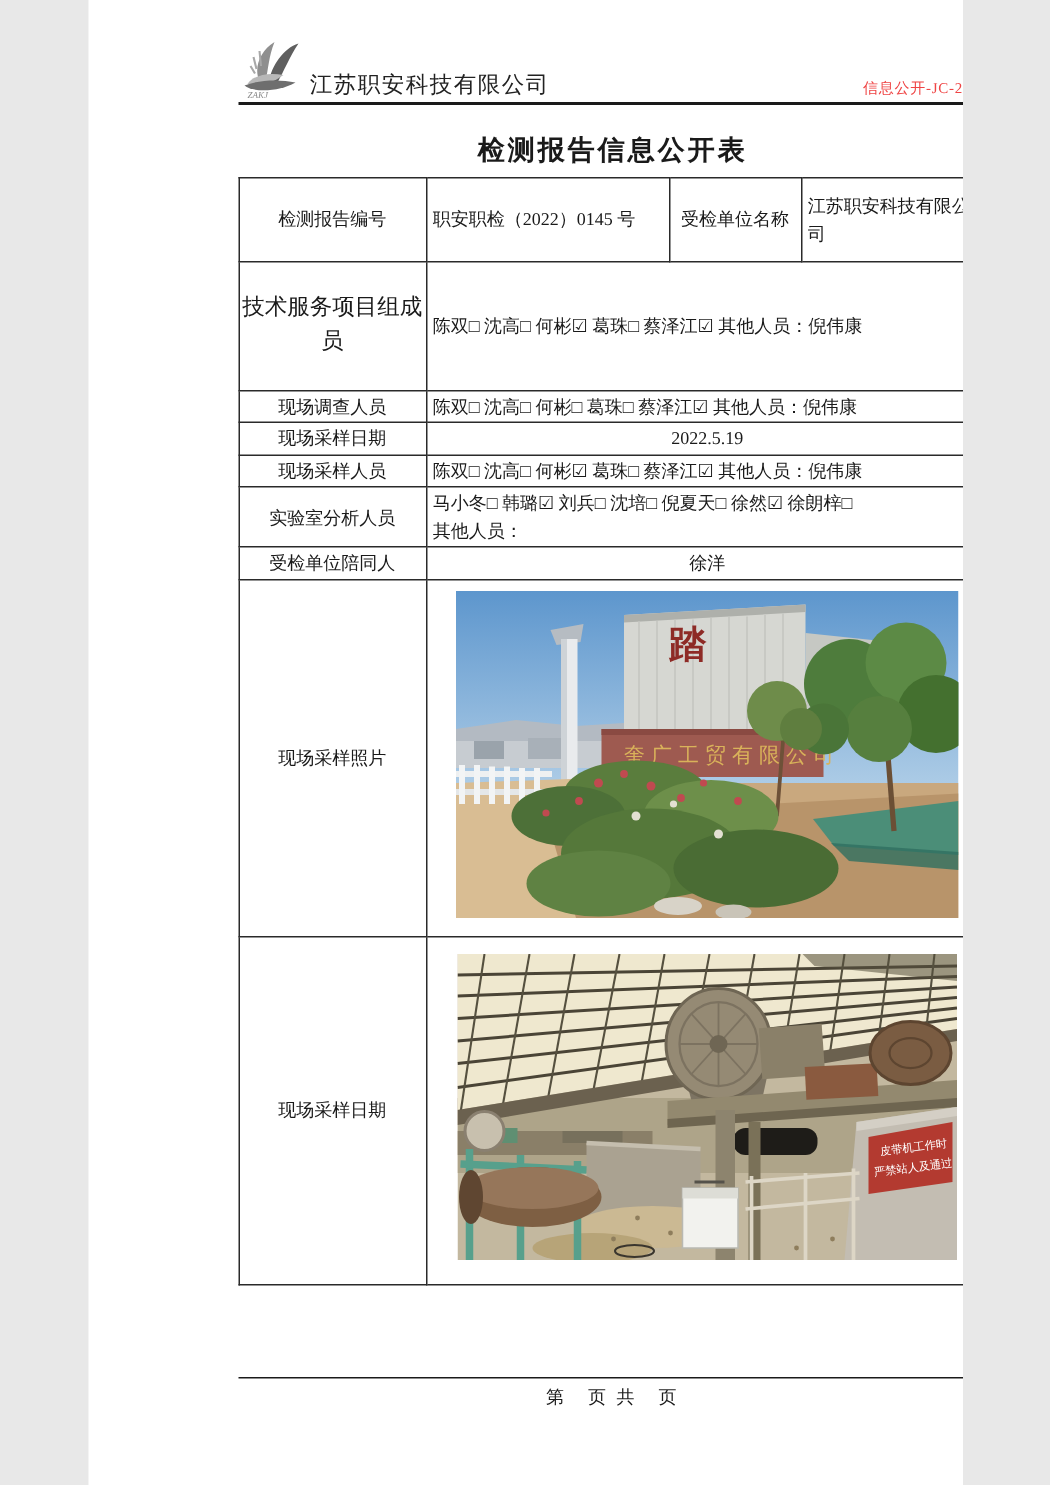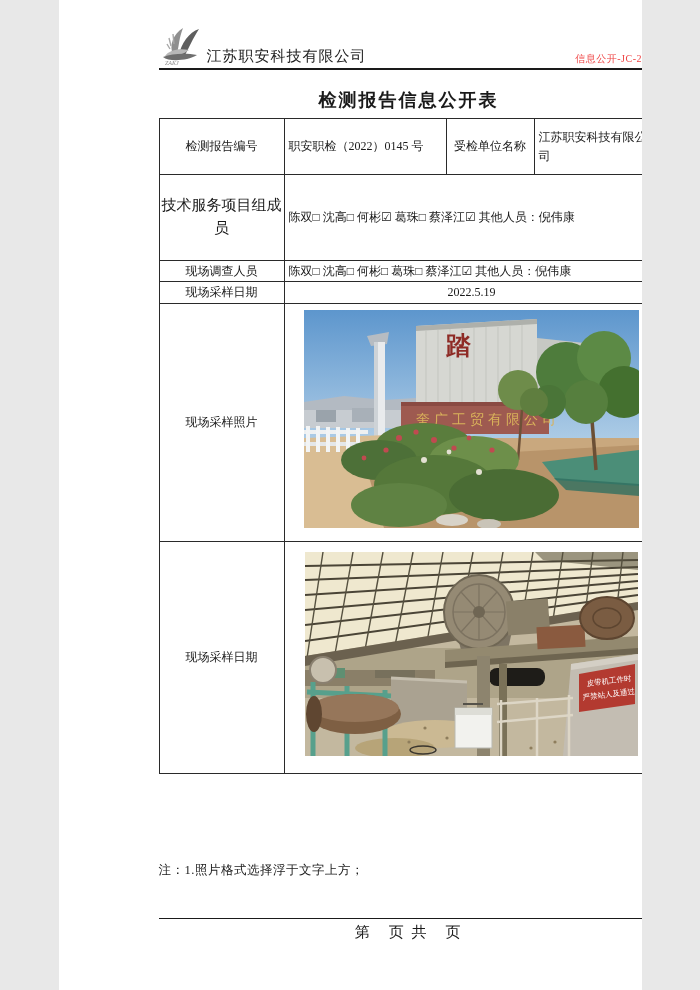--- a/index.html
+++ b/index.html
@@ -46,21 +46,21 @@
   td.photo-cell { text-align:center; vertical-align:middle; }
   .photo-frame { display:inline-block; line-height:0; }
   
   .note {
     position:absolute; left:100px; top:862px; width:500px;
     font-size:12.5px; letter-spacing:0.5px;
   }
   .footer {
     position:absolute; left:100px; top:918px; width:500px;
     border-top:1.5px solid #1a1a1a; text-align:center;
-    font-size:15px; padding-top:4px; letter-spacing:2px;
+    font-size:12px; padding-top:4px; letter-spacing:2px;
   }
 </style>
 </head>
 <body>
 
 <div class="page">
 
   <div class="header">
     <div class="header-left">
       <svg class="logo" viewBox="0 0 46 42">
@@ -104,22 +104,37 @@
     <tr class="r-sm">
       <td class="lab">现场调查人员</td>
       <td class="left" colspan="3">陈双□ 沈高□ 何彬□ 葛珠□ 蔡泽江☑ 其他人员：倪伟康</td>
     </tr>
 
     <tr class="r-sm">
       <td class="lab">现场采样日期</td>
       <td class="center" colspan="3">2022.5.19</td>
     </tr>
 
-
-
+    <tr class="r-sm">
+      <td class="lab">现场采样人员</td>
+      <td class="left" colspan="3">陈双□ 沈高□ 何彬☑ 葛珠□ 蔡泽江☑ 其他人员：倪伟康</td>
+    </tr>
+
+    <tr class="r-lab">
+      <td class="lab">实验室分析人员</td>
+      <td class="left" colspan="3">
+        <div>马小冬□ 韩璐☑ 刘兵□ 沈培□ 倪夏天□ 徐然☑ 徐朗梓□</div>
+        <div>其他人员：</div>
+      </td>
+    </tr>
+
+    <tr class="r-sm">
+      <td class="lab">受检单位陪同人</td>
+      <td class="center" colspan="3">徐洋</td>
+    </tr>
 
     <tr class="r-photo1">
       <td class="lab">现场采样照片</td>
       <td class="photo-cell" colspan="3">
         <span class="photo-frame">
         <svg width="335" height="218" viewBox="0 0 335 218">
           <defs>
             <linearGradient id="sky1" x1="0" y1="0" x2="0" y2="1">
               <stop offset="0" stop-color="#5d96cd"></stop>
                     <stop offset="1" stop-color="#b3d0e8"></stop>
@@ -326,19 +341,18 @@
           <ellipse cx="50" cy="156" rx="44" ry="14" fill="#96765a"></ellipse>
           <ellipse cx="9" cy="162" rx="8" ry="18" fill="#5f4631"></ellipse>
           <circle cx="18" cy="118" r="13" fill="#c8c0ae" stroke="#8a8070" stroke-width="2"></circle>
         </svg>
         </span>
       </td>
     </tr>
   </tbody>
     </table>
 
-  <div class="note">注：1.照片格式选择浮于文字上方；</div>
 
   <div class="footer">
     <span>第　页 共　页</span>
   </div>
 
 </div>
 
 </body></html>

